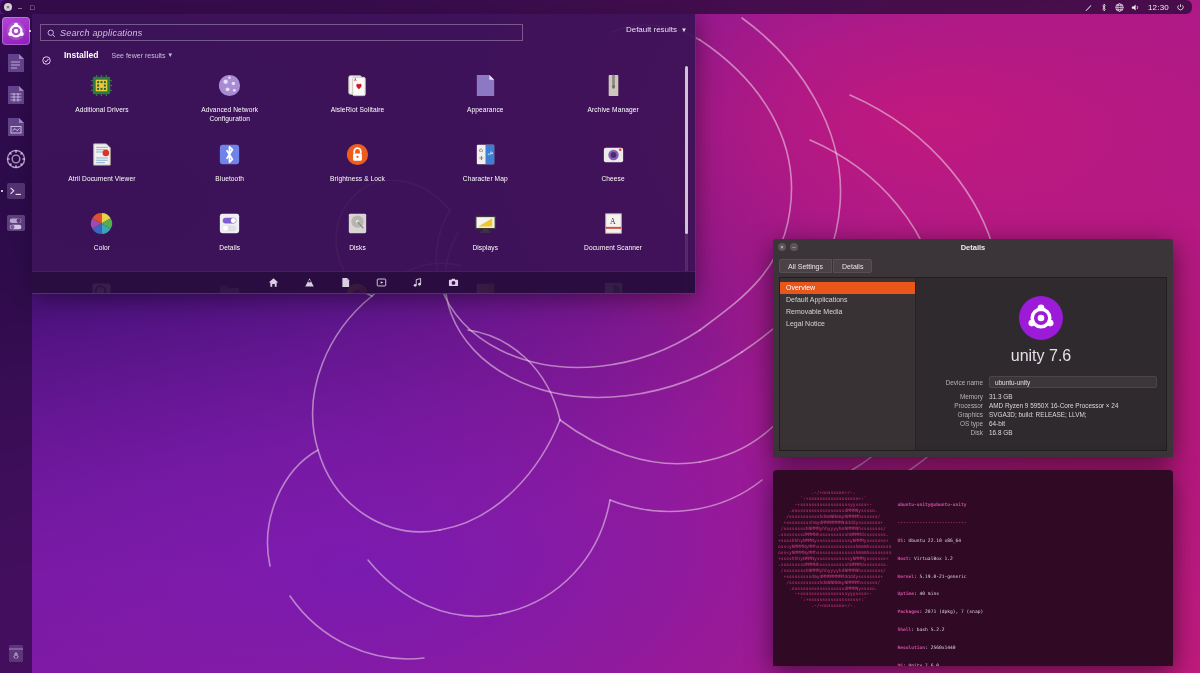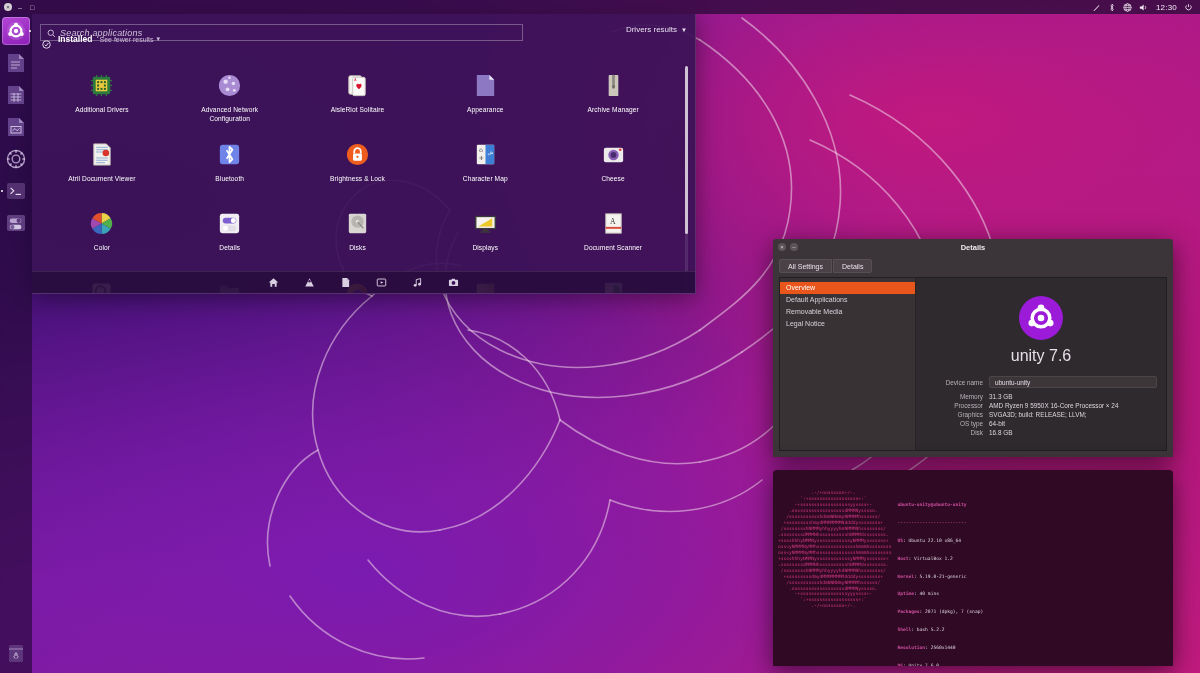--- a/index.html
+++ b/index.html
@@ -17,24 +17,24 @@
       radial-gradient(ellipse 70% 60% at 78% 18%, #c1197e 0%, rgba(193,25,126,0) 62%),
       radial-gradient(ellipse 60% 55% at 95% 58%, #b5177a 0%, rgba(181,23,122,0) 60%),
       radial-gradient(ellipse 80% 70% at 30% 85%, #7a1bb0 0%, rgba(122,27,176,0) 65%),
       radial-gradient(ellipse 90% 80% at 10% 30%, #3d1070 0%, rgba(61,16,112,0) 70%),
       linear-gradient(135deg,#5b1490 0%,#7d1a9e 35%,#a5198c 65%,#c01a7d 100%);
   }
   #wallpaper svg{ position:absolute; inset:0; width:100%; height:100%; }
 
   
   #top-panel{
-    position:absolute; top:0; left:0; right:0; height:14px;
+    position:absolute; top:0; left:0; right:8px; height:14px;
     background:rgba(46,10,60,0.80);
     display:flex; align-items:center; z-index:40;
-    font-size:8px; color:#f2eaf5;
+    font-size:8px; color:#f2eaf5;border-radius:6px;
   }
   .win-ctl-row{ display:flex; align-items:center; gap:4px; padding-left:4px; }
   .wc{ width:8px; height:8px; border-radius:50%; display:flex; align-items:center;
        justify-content:center; font-size:6px; color:#3a2440; }
   .wc.close{ background:#d5d0d6; }
   .wc.min,.wc.max{ color:#cfc8d2; background:transparent; font-size:7px; }
   #tray{ margin-left:auto; display:flex; align-items:center; gap:7px; padding-right:7px; }
   #tray .tri{ display:flex; align-items:center; }
   #tray svg{ display:block; }
   #clock{ font-size:8px; letter-spacing:.2px; }
@@ -73,21 +73,21 @@
   }
   #dash-search .mag{ flex:0 0 auto; }
   #search-text{ font-size:9px; color:#cfc2da; font-style:italic; letter-spacing:.2px; }
   #filter-results{
     position:absolute; top:11px; right:8px; font-size:8px; color:#e9dff0;
     display:flex; align-items:center; gap:4px; cursor:pointer;
   }
   #filter-results .car{ font-size:6px; }
 
   #cat-row{
-    position:absolute; top:20px; left:10px; display:flex; align-items:center; gap:7px;
+    position:absolute; top:36px; left:10px; display:flex; align-items:center; gap:13px;
   }
   #cat-row .chk{ width:9px; height:9px; }
   #cat-name{ font-size:8.5px; color:#fff; font-weight:bold; }
   #see-fewer{ font-size:7px; color:#cdbcd8; display:flex; align-items:center; gap:3px; cursor:pointer; }
 
   #app-grid{
     position:absolute; top:52px; left:6px; right:18px; bottom:22px;
     display:grid; grid-template-columns:repeat(5,1fr);
     grid-auto-rows:69px; gap:0;
   }
@@ -345,21 +345,21 @@
     <span class="mag">
       <svg width="9" height="9" viewBox="0 0 12 12">
           <circle cx="5" cy="5" r="3.6" stroke="#ded2e8" stroke-width="1.1" fill="none"></circle>
           <path d="M7.7 7.7 L10.6 10.6" stroke="#ded2e8" stroke-width="1.1"></path>
         </svg>
     </span>
     <span id="search-text">Search applications</span>
   </div>
 
   <div id="filter-results">
-    <span>Drivers results</span>
+    <span>Default results</span>
     <span class="car">▼</span>
   </div>
 
   <div id="cat-row">
     <span class="chk">
       <svg width="9" height="9" viewBox="0 0 12 12">
           <circle cx="6" cy="6" r="5" stroke="#ffffff" stroke-width="1.1" fill="none"></circle>
           <path d="M3.6 6.2 L5.3 7.9 L8.6 4" stroke="#ffffff" stroke-width="1.2" fill="none"></path>
         </svg>
     </span>

